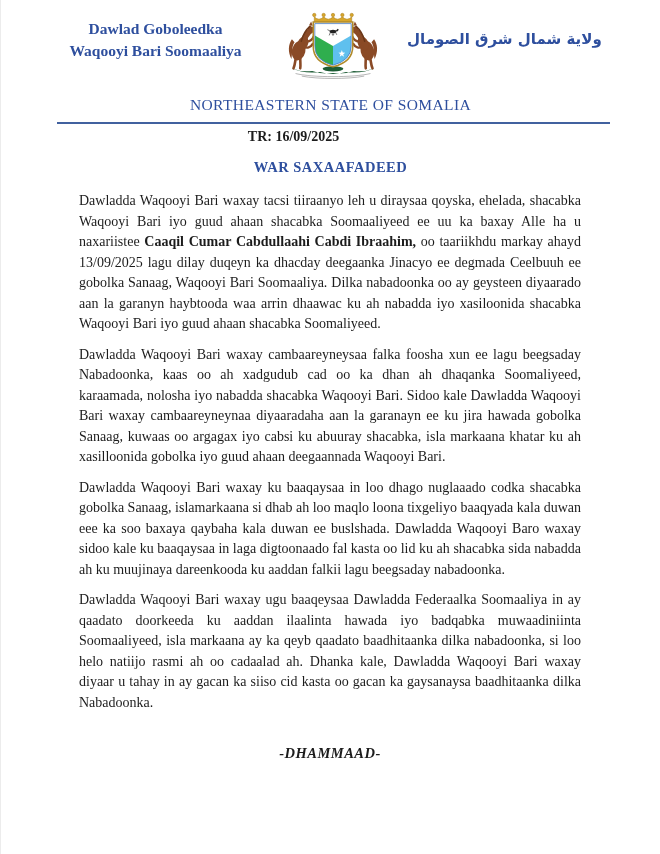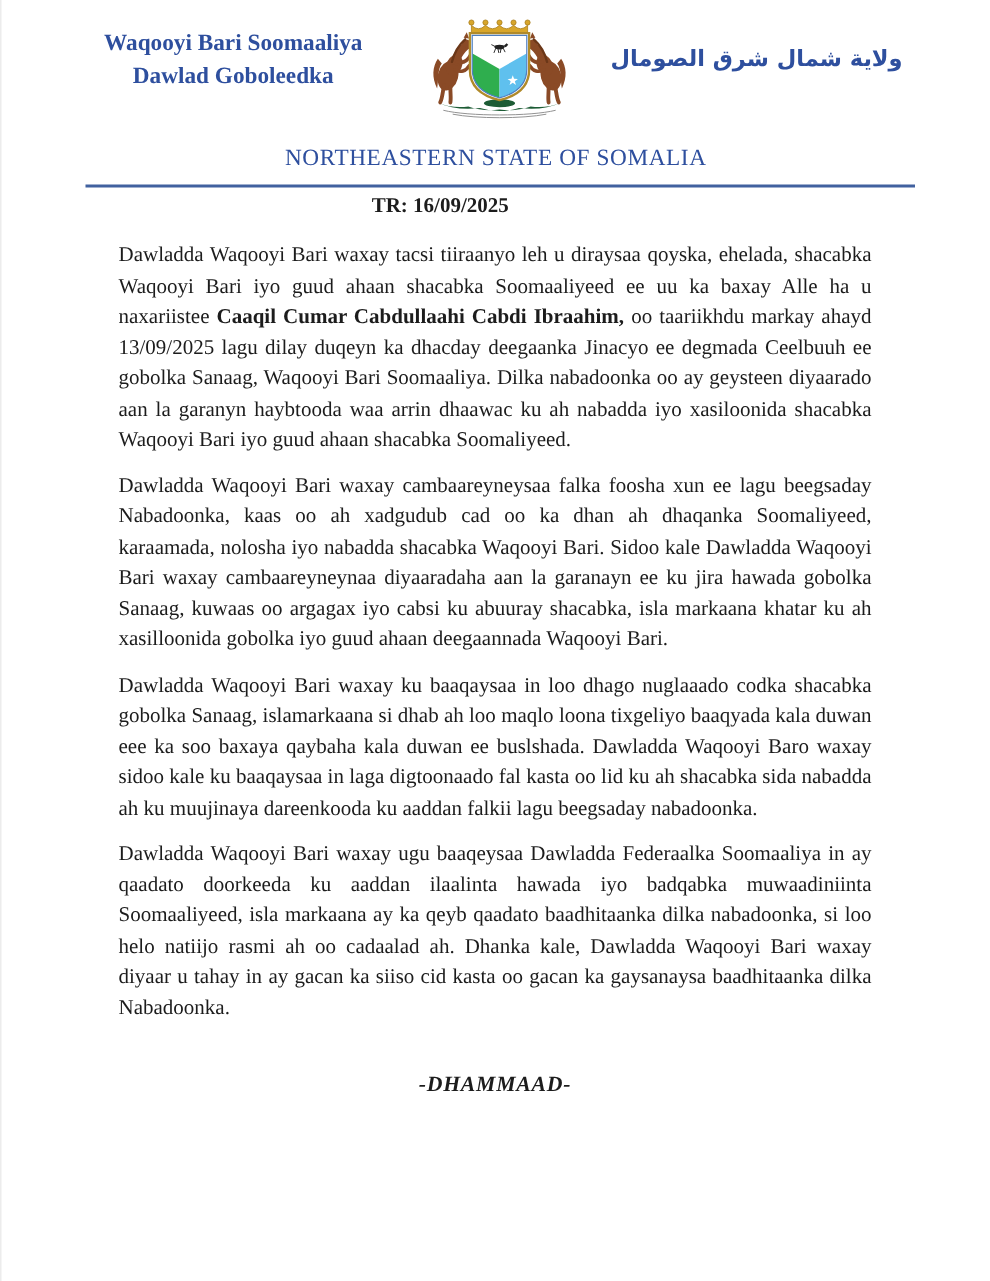--- a/index.html
+++ b/index.html
@@ -72,22 +72,22 @@
   .laurel-fill  { fill:var(--laurel-green); }
   .ribbon-line  { stroke:#8a8a8a; stroke-width:1.2; fill:none; }
 </style>
 </head>
 <body>
 
 <div class="page">
 
   <div class="header">
     <div class="org-name">
+      <div>Dawlad Goboleedka</div>
       <div>Waqooyi Bari Soomaaliya</div>
-      <div>Dawlad Goboleedka</div>
     </div>
 
     <div class="emblem-wrap">
       <svg width="104" height="78" viewBox="0 0 200 150">
 
         <g transform="translate(12,26)">
           <path class="horse-fill" d="M9,34 C2,44 1,58 8,72 C10,64 8,48 14,40 Z"></path>
           <ellipse class="horse-fill" cx="22" cy="56" rx="13" ry="19" transform="rotate(14 22 56)"></ellipse>
           <ellipse class="horse-fill" cx="30" cy="42" rx="10" ry="14" transform="rotate(25 30 42)"></ellipse>
           <path class="horse-fill" d="M26,40 C28,28 34,18 44,12 L50,20 C42,26 37,34 36,44 Z"></path>
@@ -156,20 +156,21 @@
 
     <div class="org-name-ar">ولاية شمال شرق الصومال</div>
   </div>
 
   <div class="title-en">NORTHEASTERN STATE OF SOMALIA</div>
 
   <div class="divider"></div>
 
   <div class="reference">TR: 16/09/2025</div>
 
+  <div class="doc-heading">WAR SAXAAFADEED</div>
 
   <main class="body-text">
     <p><span>Dawladda Waqooyi Bari waxay tacsi tiiraanyo leh u diraysaa qoyska, ehelada, shacabka Waqooyi Bari iyo guud ahaan shacabka Soomaaliyeed ee uu ka baxay Alle ha u naxariistee </span><b>Caaqil Cumar Cabdullaahi Cabdi Ibraahim,</b><span> oo taariikhdu markay ahayd 13/09/2025 lagu dilay duqeyn ka dhacday deegaanka Jinacyo ee degmada Ceelbuuh ee gobolka Sanaag, Waqooyi Bari Soomaaliya. Dilka nabadoonka oo ay geysteen diyaarado aan la garanyn haybtooda waa arrin dhaawac ku ah nabadda iyo xasiloonida shacabka Waqooyi Bari iyo guud ahaan shacabka Soomaliyeed.</span></p>
     <p>Dawladda Waqooyi Bari waxay cambaareyneysaa falka foosha xun ee lagu beegsaday Nabadoonka, kaas oo ah xadgudub cad oo ka dhan ah dhaqanka Soomaliyeed, karaamada, nolosha iyo nabadda shacabka Waqooyi Bari. Sidoo kale Dawladda Waqooyi Bari waxay cambaareyneynaa diyaaradaha aan la garanayn ee ku jira hawada gobolka Sanaag, kuwaas oo argagax iyo cabsi ku abuuray shacabka, isla markaana khatar ku ah xasilloonida gobolka iyo guud ahaan deegaannada Waqooyi Bari.</p>
     <p>Dawladda Waqooyi Bari waxay ku baaqaysaa in loo dhago nuglaaado codka shacabka gobolka Sanaag, islamarkaana si dhab ah loo maqlo loona tixgeliyo baaqyada kala duwan eee ka soo baxaya qaybaha kala duwan ee buslshada. Dawladda Waqooyi Baro waxay sidoo kale ku baaqaysaa in laga digtoonaado fal kasta oo lid ku ah shacabka sida nabadda ah ku muujinaya dareenkooda ku aaddan falkii lagu beegsaday nabadoonka.</p>
     <p>Dawladda Waqooyi Bari waxay ugu baaqeysaa Dawladda Federaalka Soomaaliya in ay qaadato doorkeeda ku aaddan ilaalinta hawada iyo badqabka muwaadiniinta Soomaaliyeed, isla markaana ay ka qeyb qaadato baadhitaanka dilka nabadoonka, si loo helo natiijo rasmi ah oo cadaalad ah. Dhanka kale, Dawladda Waqooyi Bari waxay diyaar u tahay in ay gacan ka siiso cid kasta oo gacan ka gaysanaysa baadhitaanka dilka Nabadoonka.</p>
     <div class="end-mark">-DHAMMAAD-</div>
   </main>
 
 </div>

